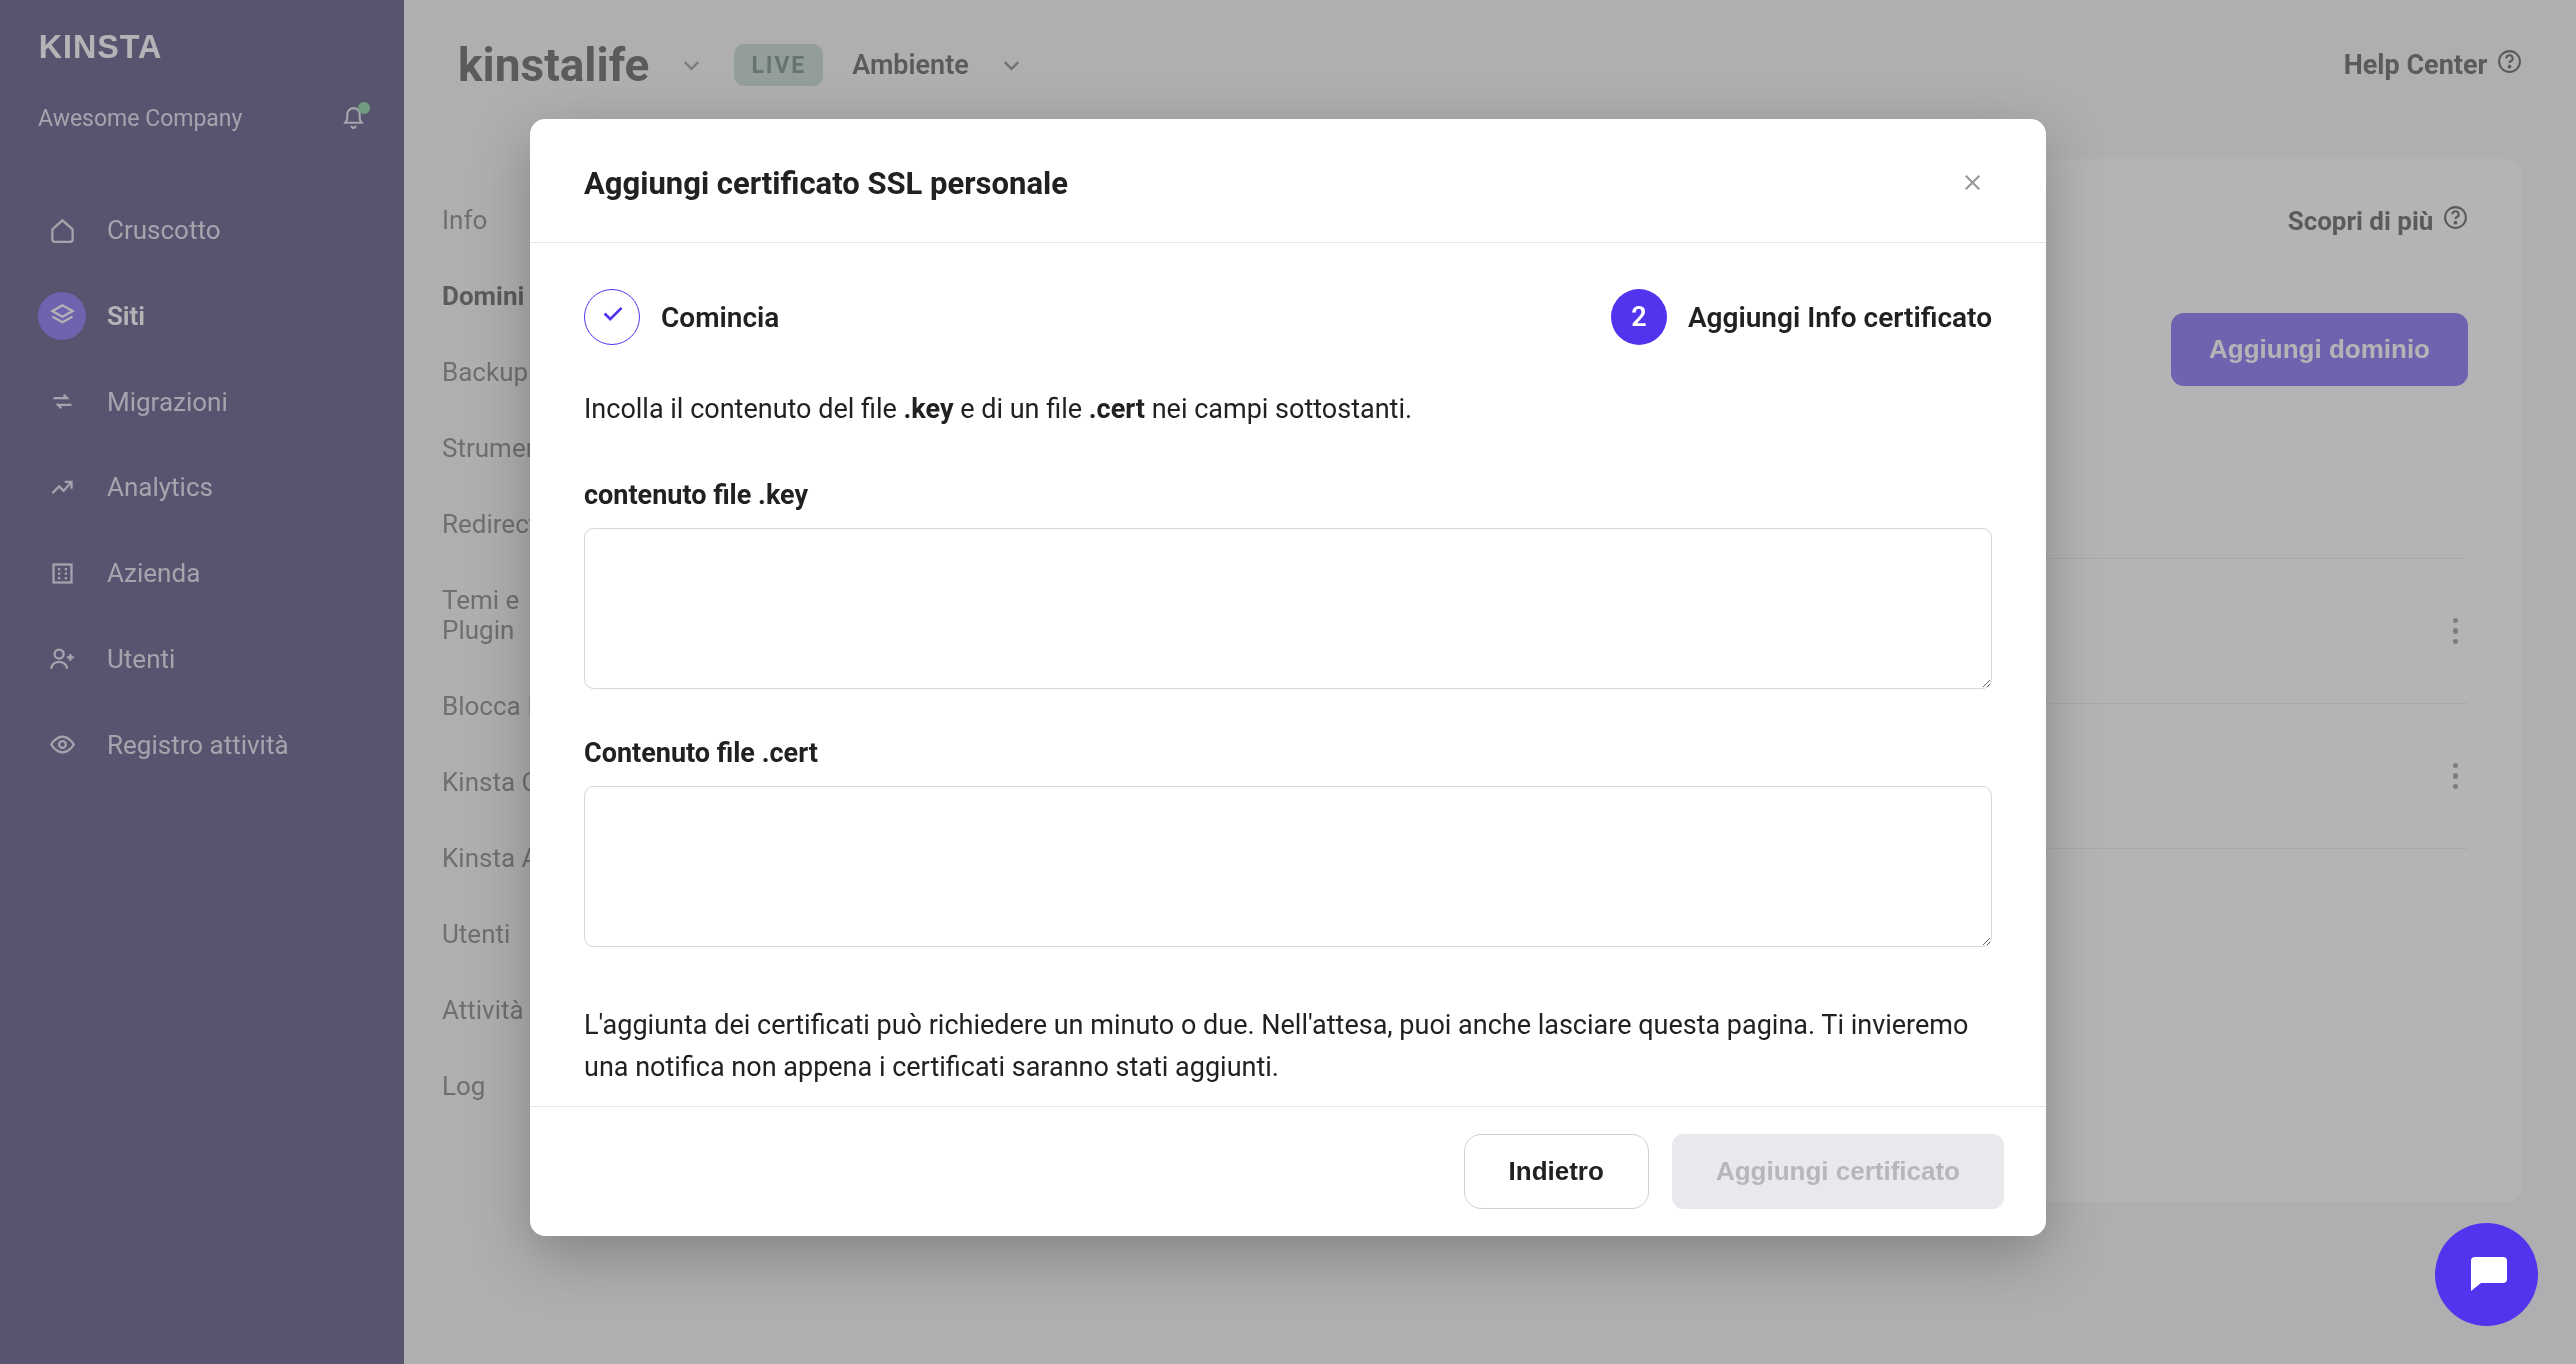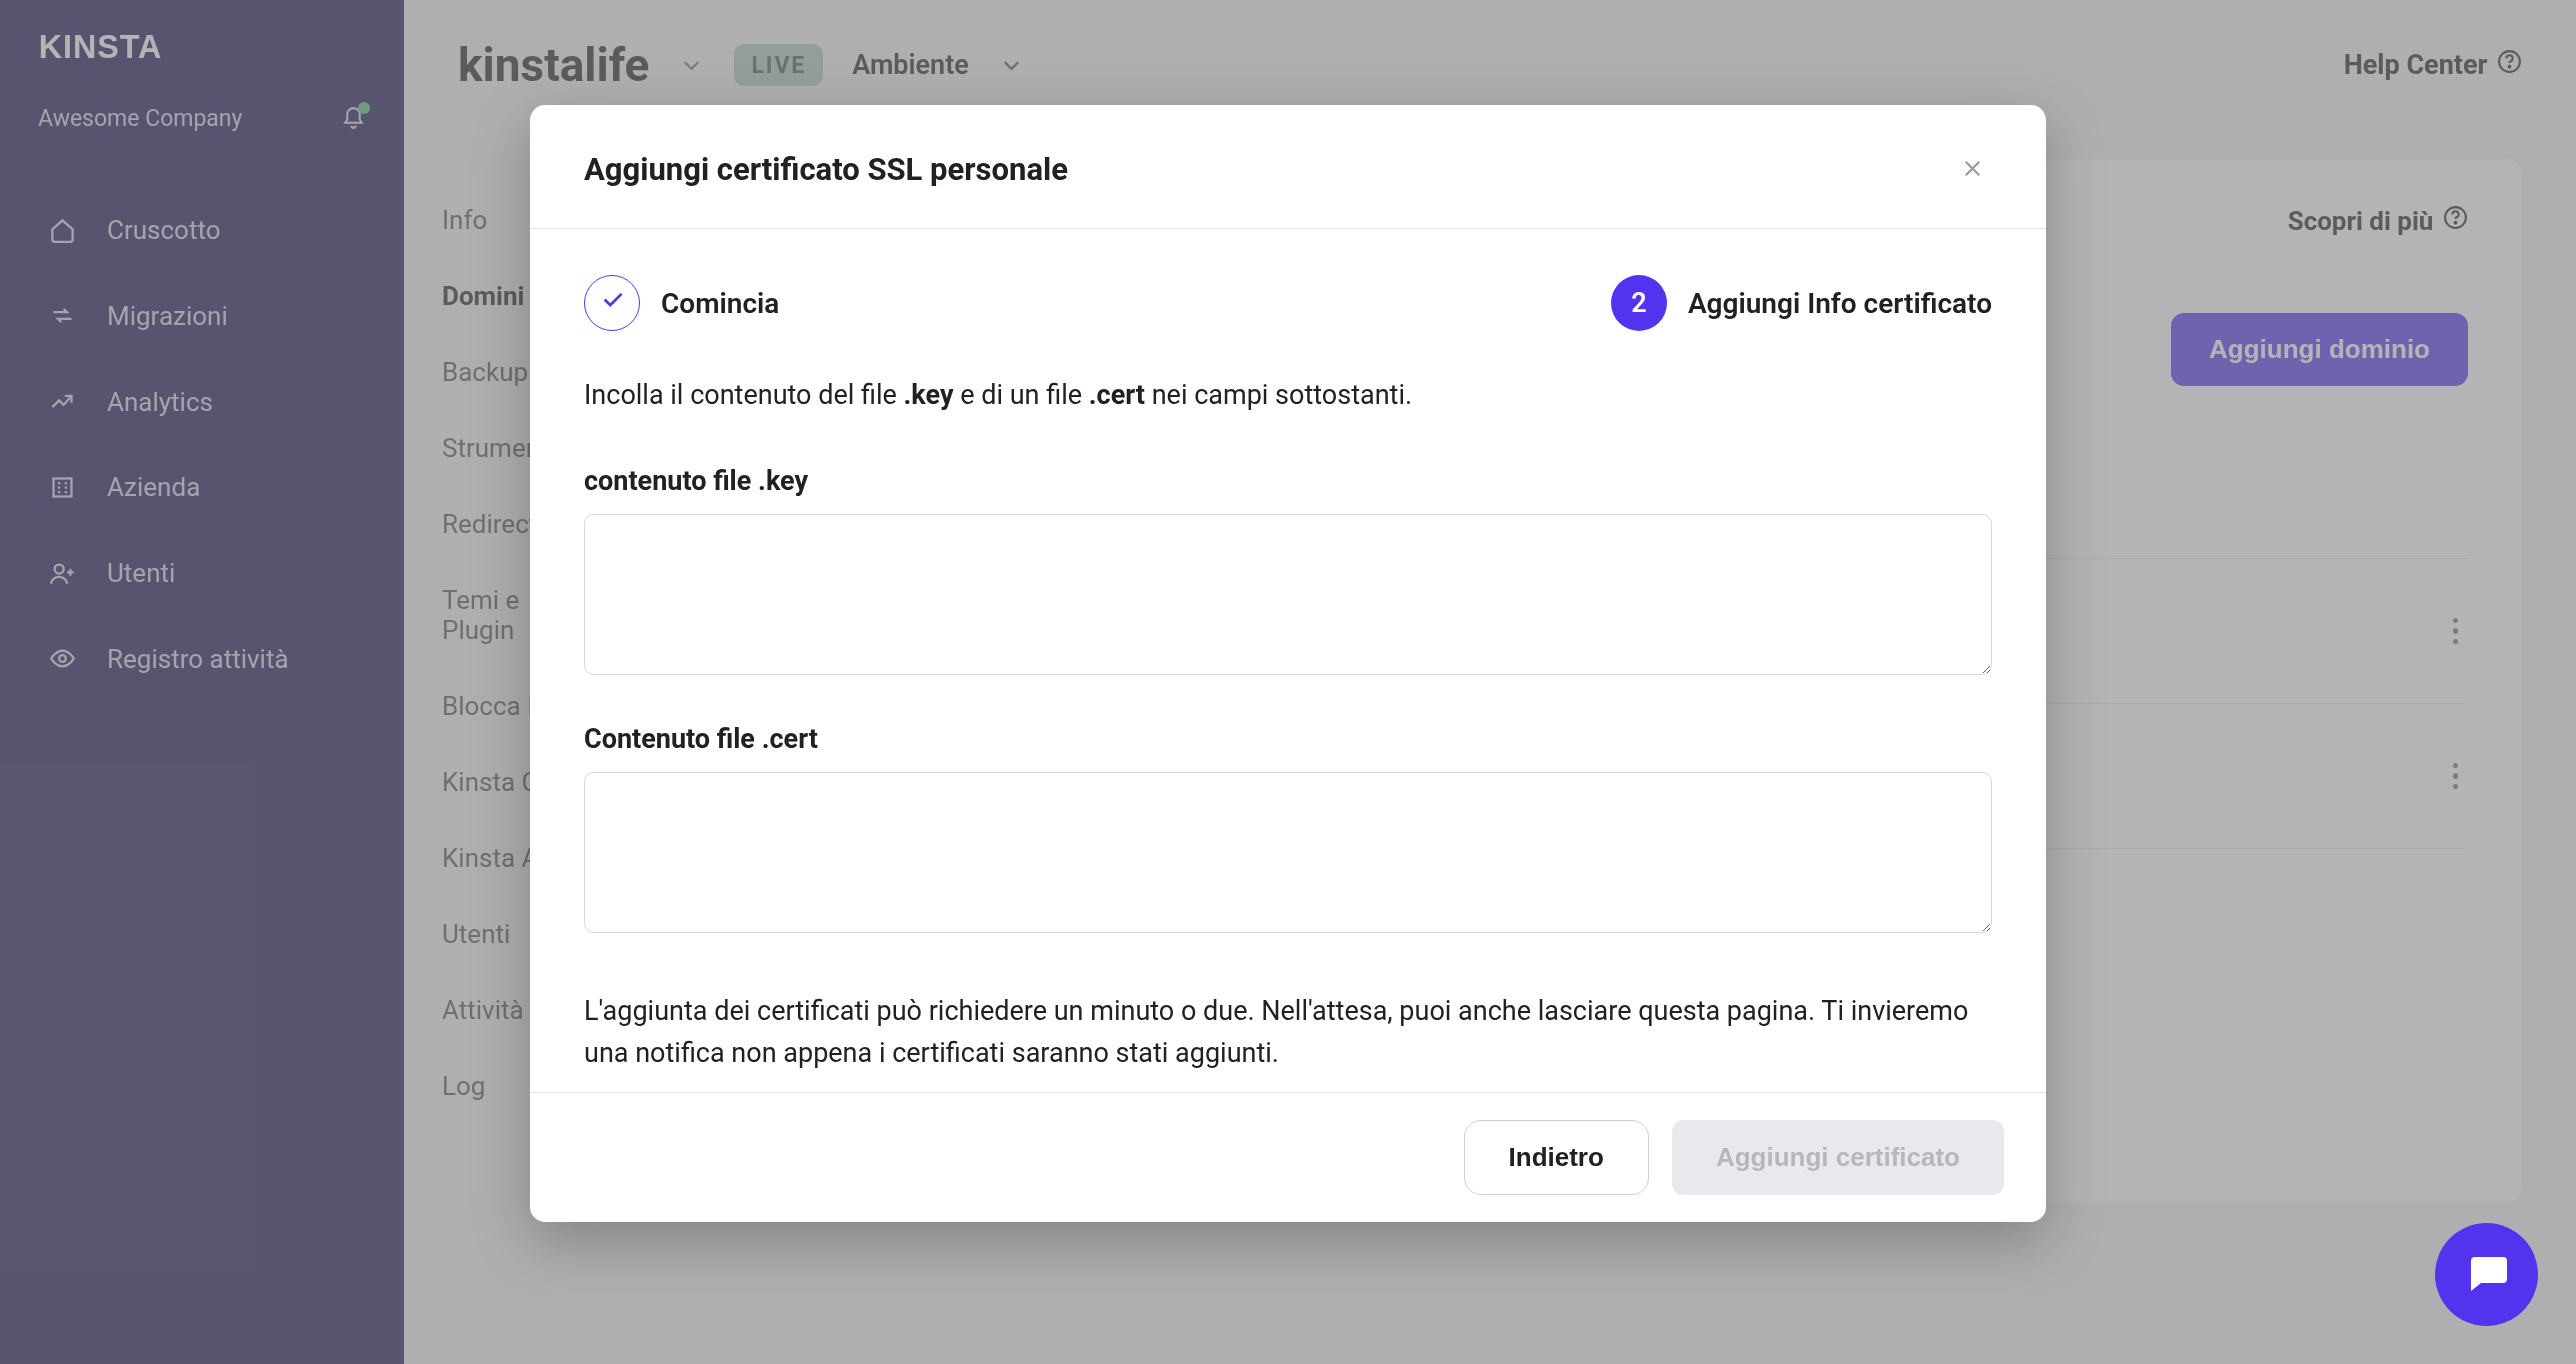--- a/index.html
+++ b/index.html
@@ -107,21 +107,21 @@
     display:flex;align-items:center;justify-content:flex-end;
     height:144px;
   }
   .kebab{background:none;border:none;cursor:pointer;padding:9.6px;}
   .kebab span{display:block;width:5.7px;height:5.7px;background:#777;border-radius:50%;margin:4.8px auto;}
   
   .overlay{
     position:absolute;inset:0;background:rgba(130,130,134,0.6);
   }
   .modal{
-    position:absolute;top:105px;left:50%;transform:translateX(-50%);
+    position:absolute;top:119px;left:50%;transform:translateX(-50%);
     width:1516px;background:#fff;border-radius:15.3px;
     display:flex;flex-direction:column;
     box-shadow:0 19px 57px rgba(0,0,0,0.25);
   }
   .modal-header{
     display:flex;align-items:center;justify-content:space-between;
     padding:44px 54px 38px;border-bottom:1px solid var(--divider);
   }
   .modal-title{font-size:31px;font-weight:700;}
   .close-btn{background:none;border:none;cursor:pointer;padding:5.7px;}
@@ -185,20 +185,31 @@
     <nav class="nav">
       <div class="nav-item">
         <span class="icon-wrap">
             <span>
               <svg width="27" height="27" viewBox="0 0 24 24" fill="none" stroke="#d8d6e6" stroke-width="2">
                 <path d="M3 11l9-8 9 8v9a2 2 0 0 1-2 2H5a2 2 0 0 1-2-2z"></path>
               </svg>
             </span>
           </span>
         <span>Cruscotto</span>
+      </div>
+      <div class="nav-item active">
+        <span class="icon-wrap">
+            <span>
+              <svg width="27" height="27" viewBox="0 0 24 24" fill="none" stroke="#fff" stroke-width="2">
+                <path d="M12 3l9 5-9 5-9-5 9-5z"></path>
+                <path d="M3 13l9 5 9-5"></path>
+              </svg>
+            </span>
+          </span>
+        <span>Siti</span>
       </div>
       <div class="nav-item">
         <span class="icon-wrap">
             <span>
               <svg width="27" height="27" viewBox="0 0 24 24" fill="none" stroke="#d8d6e6" stroke-width="2">
                 <path d="M4 9h12l-3-3M20 15H8l3 3"></path>
               </svg>
             </span>
           </span>
         <span>Migrazioni</span>

